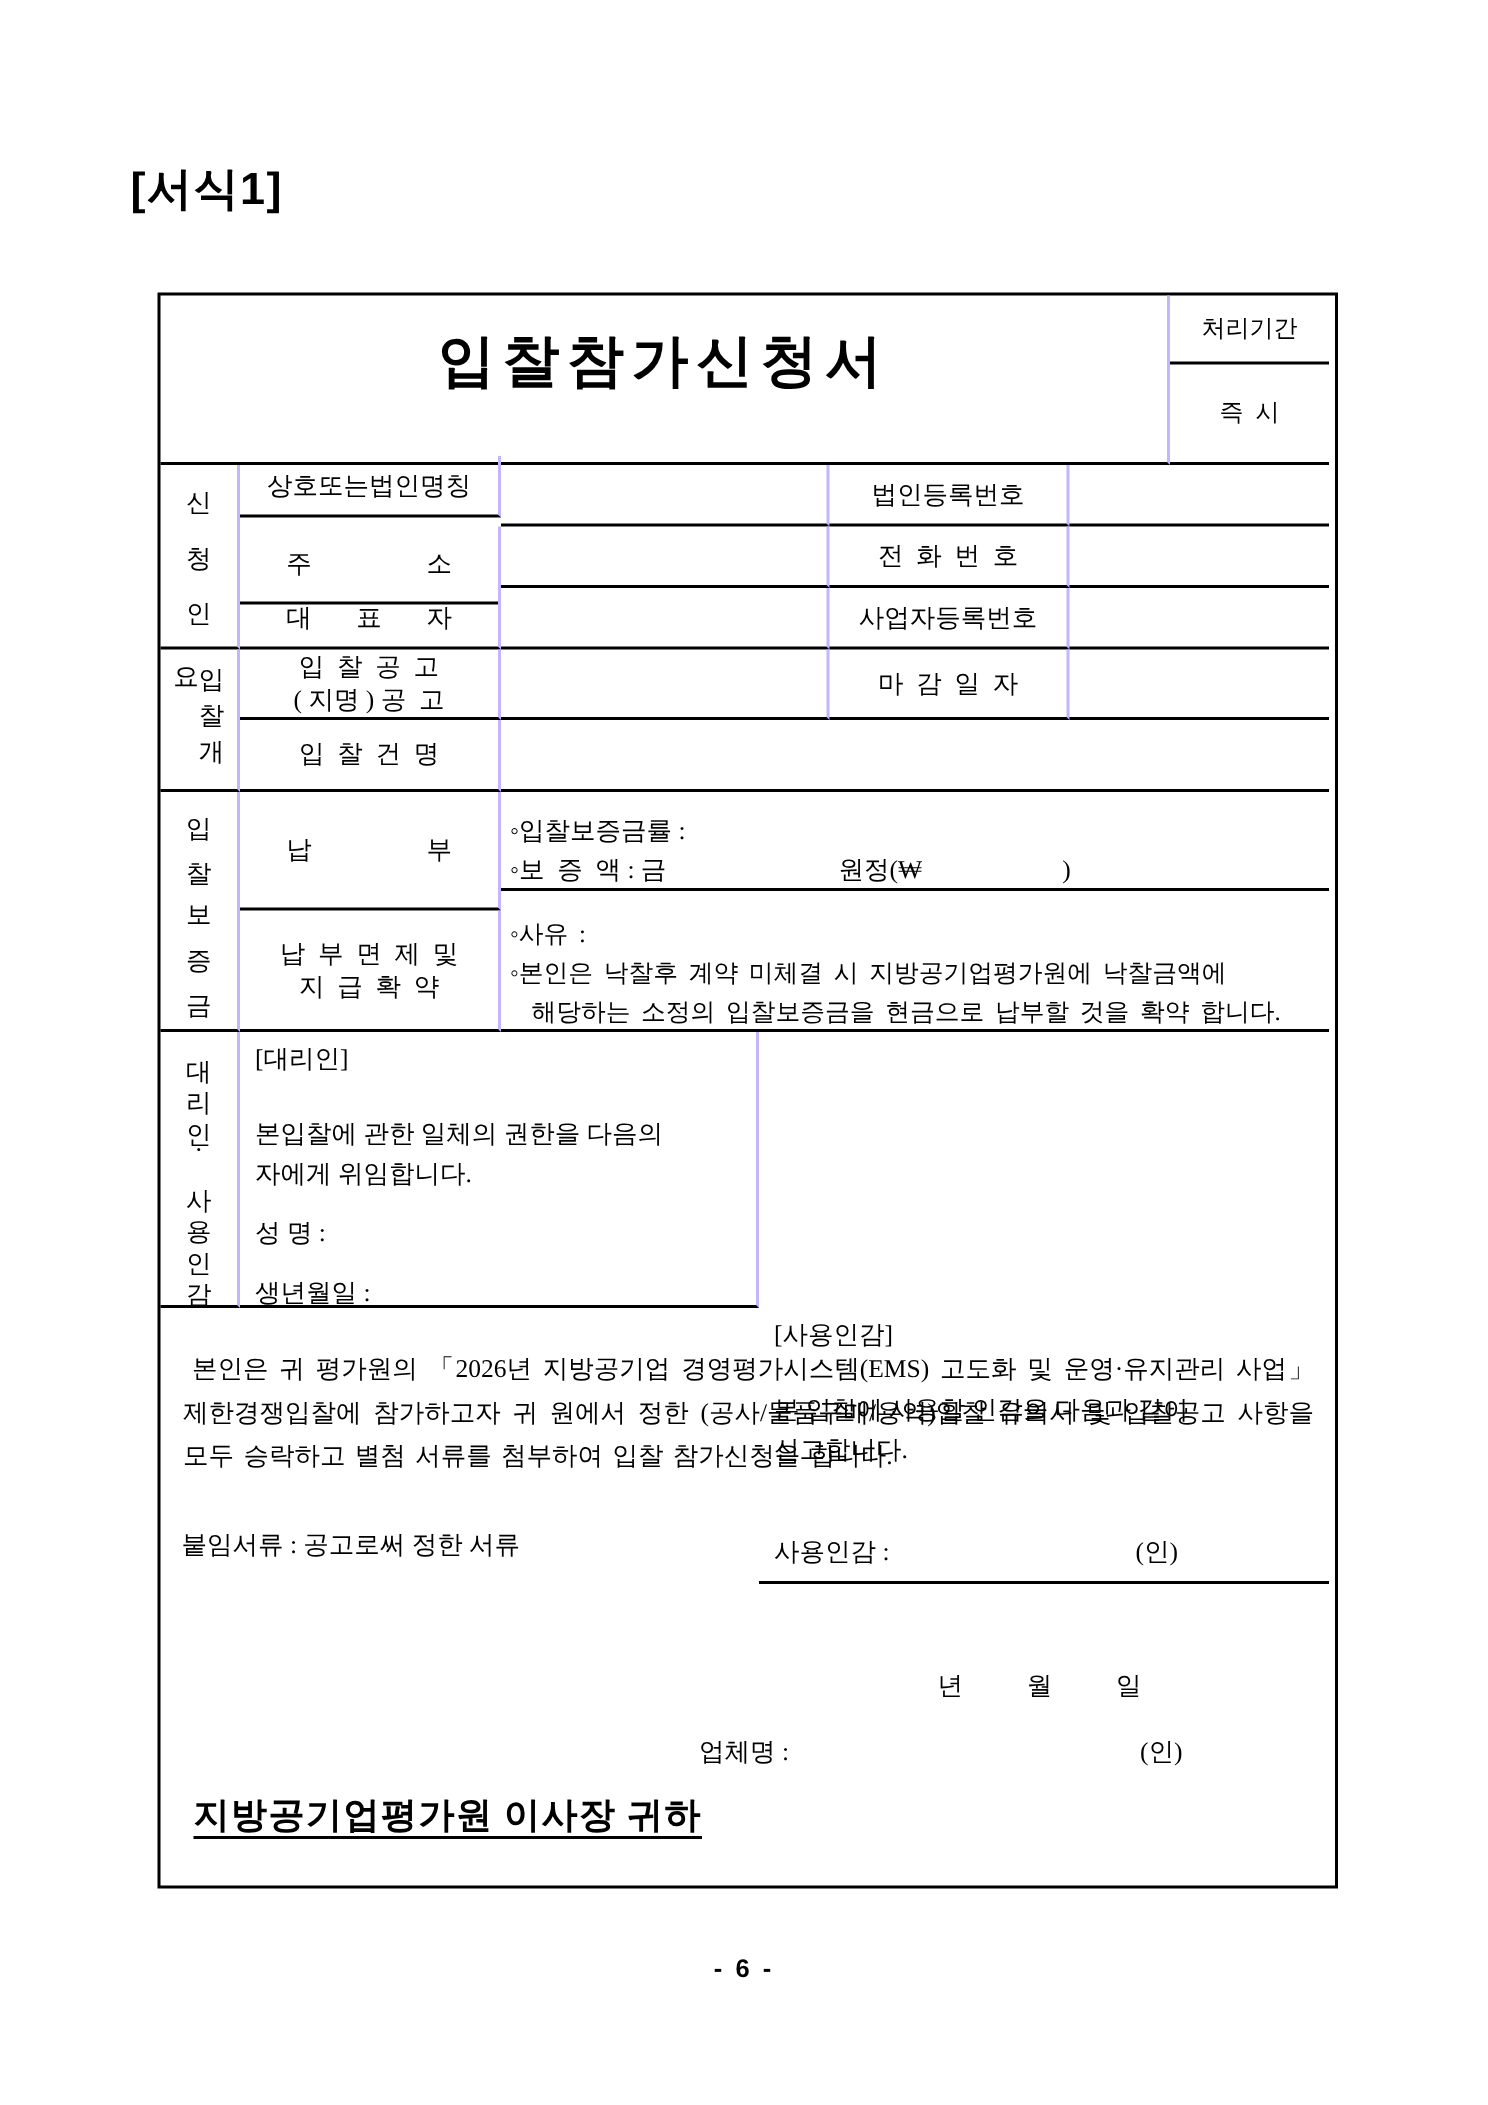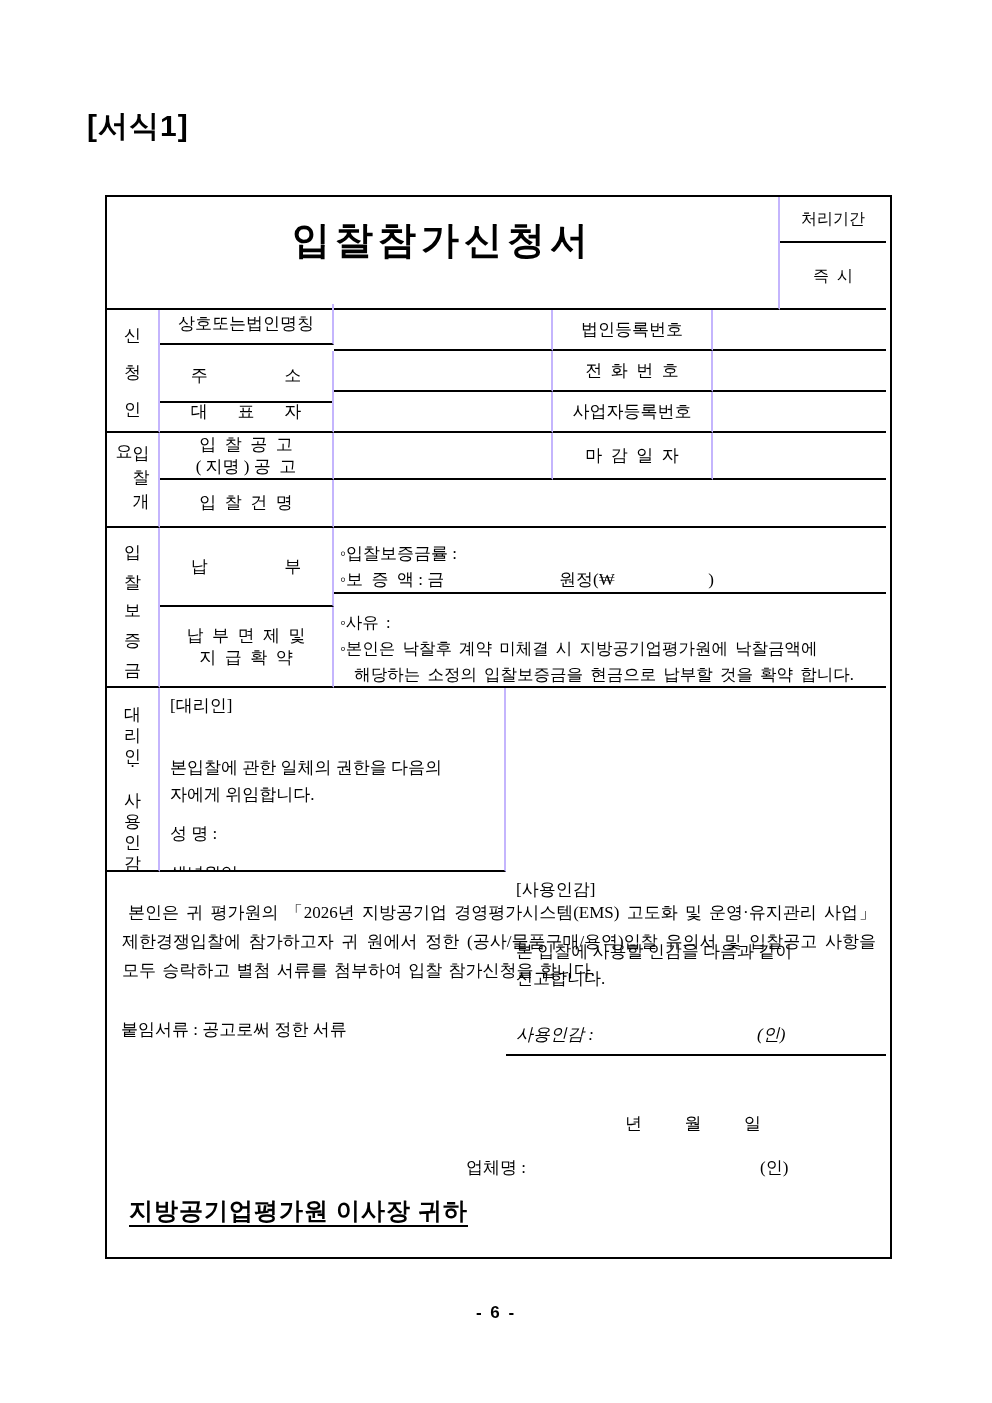--- a/index.html
+++ b/index.html
@@ -14,24 +14,24 @@
   .br{border-right:2px solid #c4b5fd;}
   .bb{border-bottom:2px solid #000;}
   .center{display:flex;align-items:center;justify-content:center;}
   .flabel{white-space:pre;text-align:center;line-height:22px;}
   .vtext{writing-mode:vertical-rl;text-orientation:upright;line-height:1;}
   .content{white-space:pre;line-height:26px;padding:3px 6px;overflow:hidden;}
   .form-title{text-align:center;margin-top:18px;font-size:38px;font-weight:bold;letter-spacing:5px;}
   .instruction{position:absolute;left:13px;bottom:3px;font-size:15.5px;font-weight:bold;}
   .agent-cell{padding:6px 10px;overflow:hidden;position:relative;}
   .a-heading{line-height:24px;}
-  .a-body{margin-top:36px;line-height:27px;white-space:pre;}
+  .a-body{margin-top:24px;line-height:27px;white-space:pre;}
   .a-name{margin-top:14px;line-height:24px;}
   .a-birth{margin-top:16px;line-height:24px;}
-  .seal-line{position:absolute;left:10px;bottom:8px;width:350px;font-style:italic;}
+  .seal-line{position:absolute;left:10px;bottom:8px;width:350px;}
   .seal-mark{position:absolute;left:241px;top:0;}
   .bottom-cell{font-size:17px;}
   .declaration{position:absolute;left:15px;right:10px;top:26px;line-height:29px;text-align:justify;text-indent:6px;word-spacing:2px;}
   .attachment{position:absolute;left:14px;top:146px;}
   .date-line{position:absolute;left:518px;top:240px;white-space:pre;}
   .company-line{position:absolute;left:359px;top:284px;width:340px;}
   .company-mark{position:absolute;left:294px;top:0;}
   .addressee{position:absolute;left:22px;top:322px;font-size:24px;font-weight:bold;letter-spacing:1px;
              text-decoration:underline;text-underline-offset:6px;line-height:34px;}
   .page-num{position:absolute;top:1303px;left:0;width:992px;text-align:center;font-weight:bold;font-size:17px;letter-spacing:2px;}

